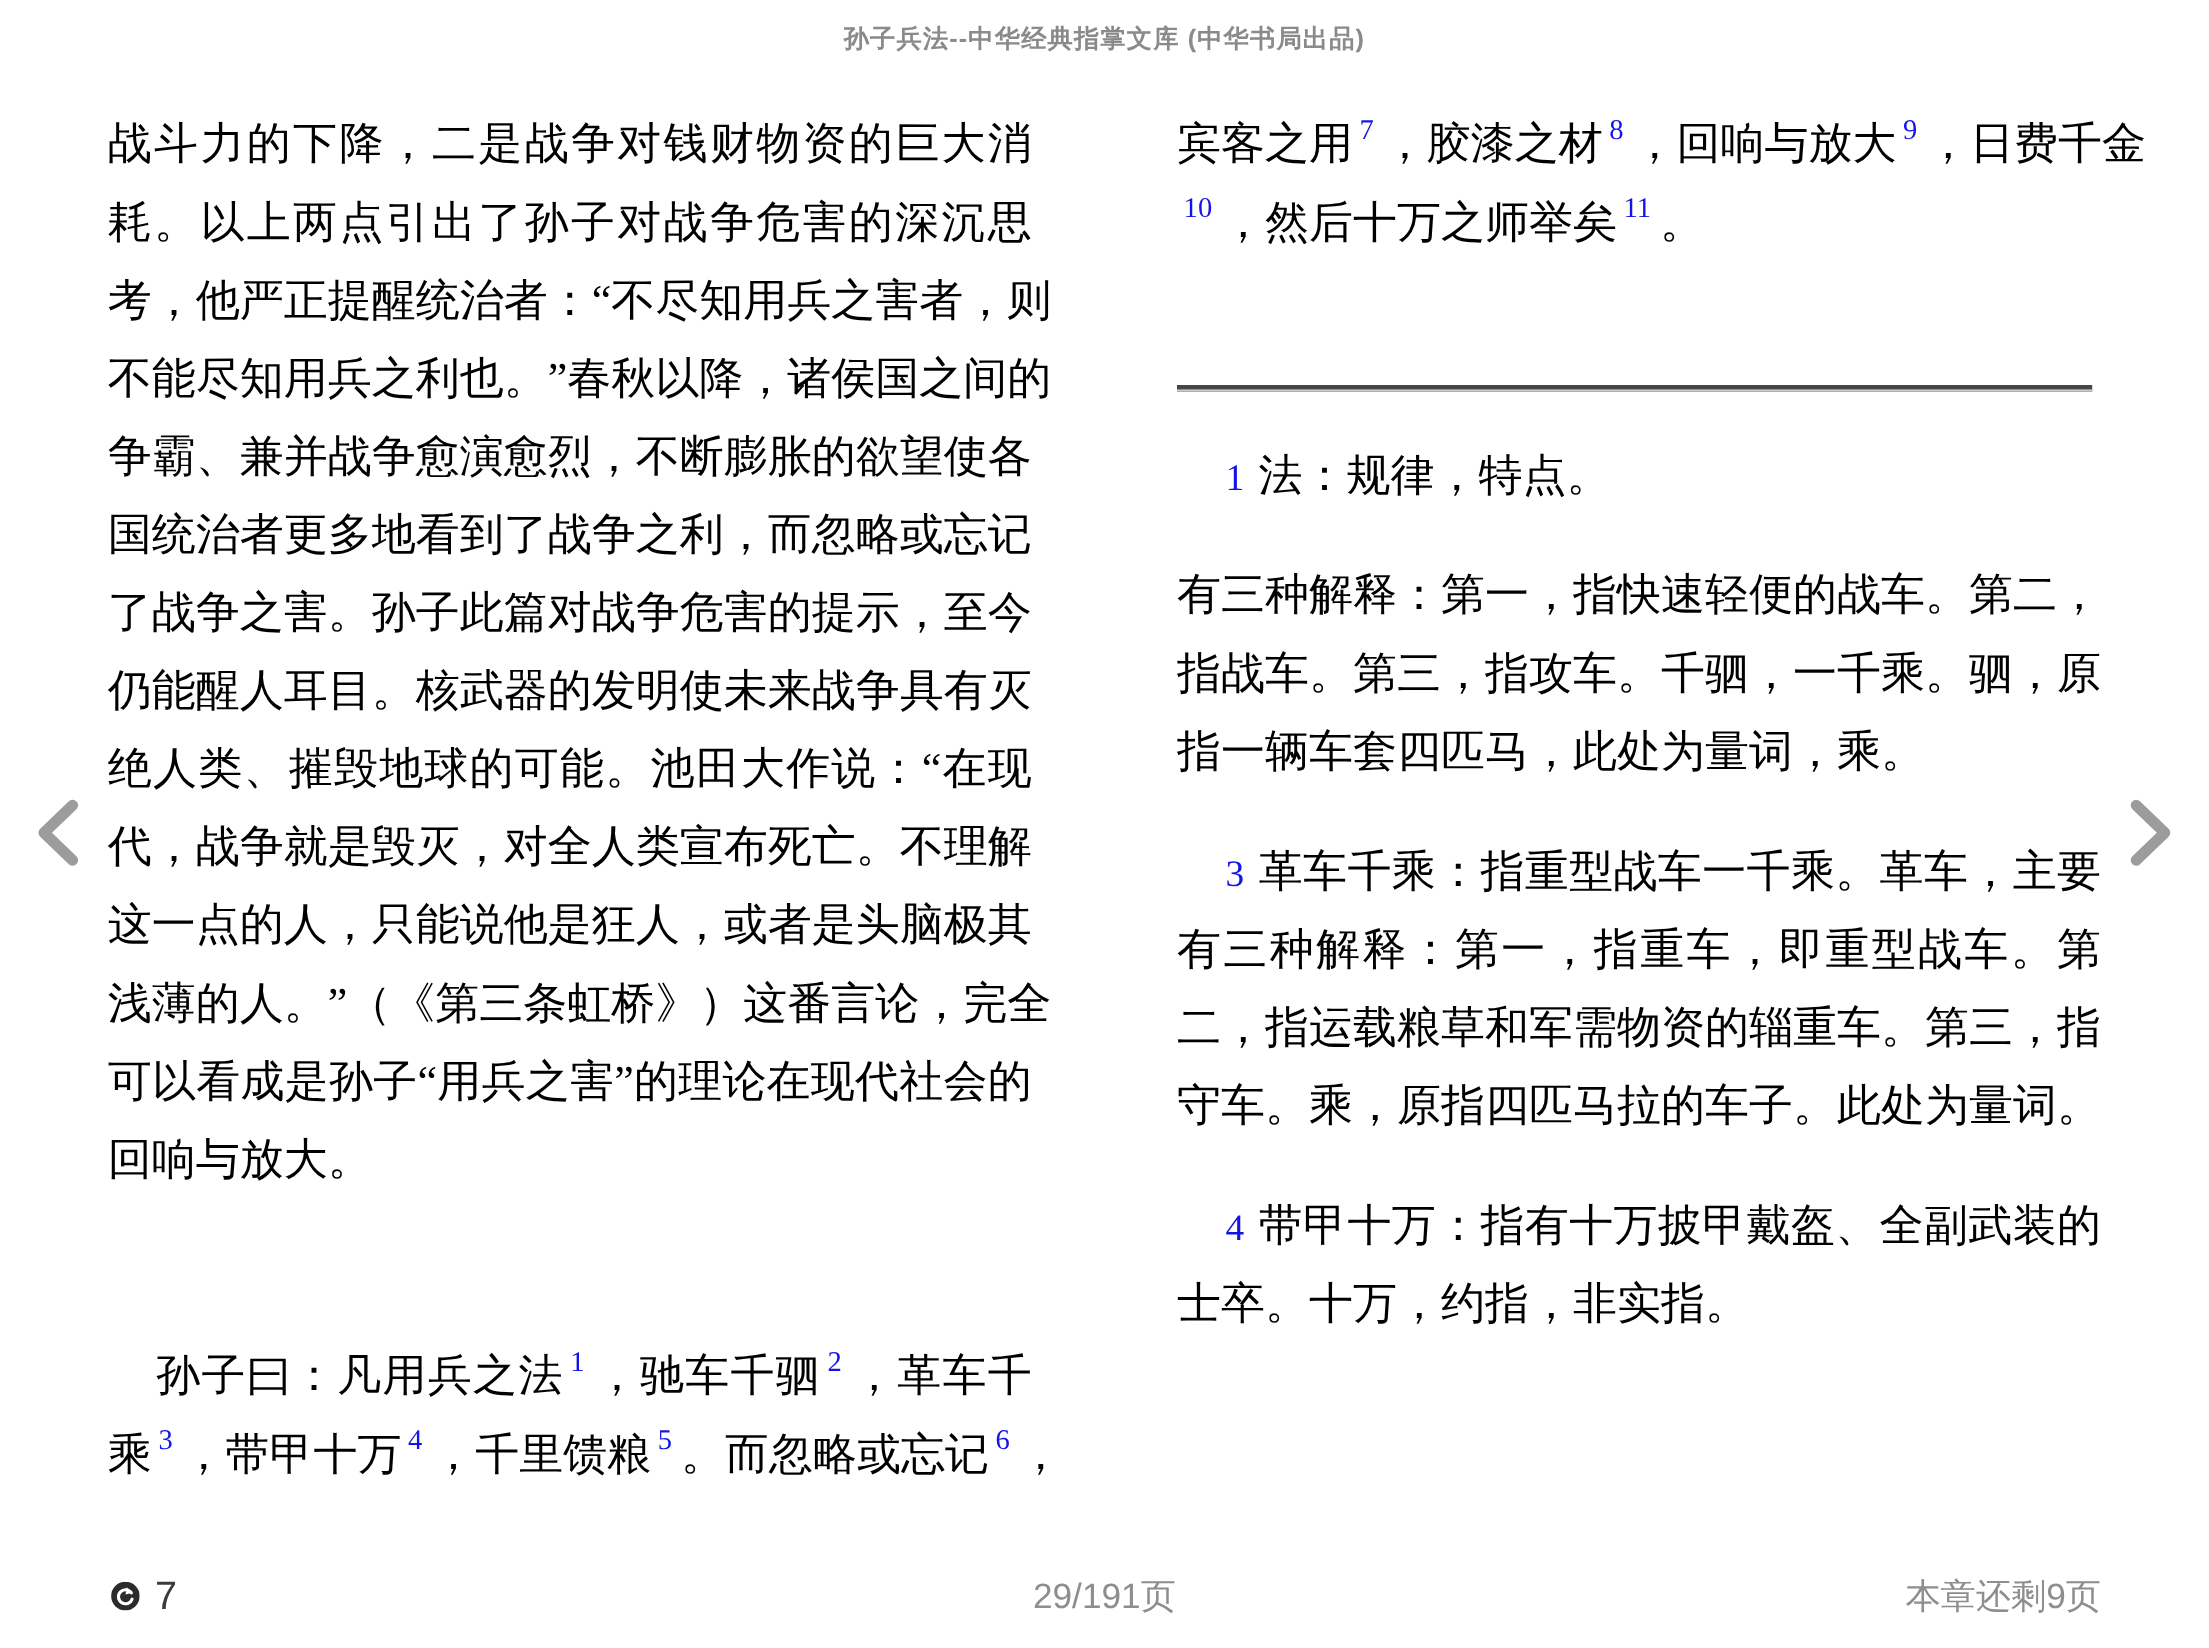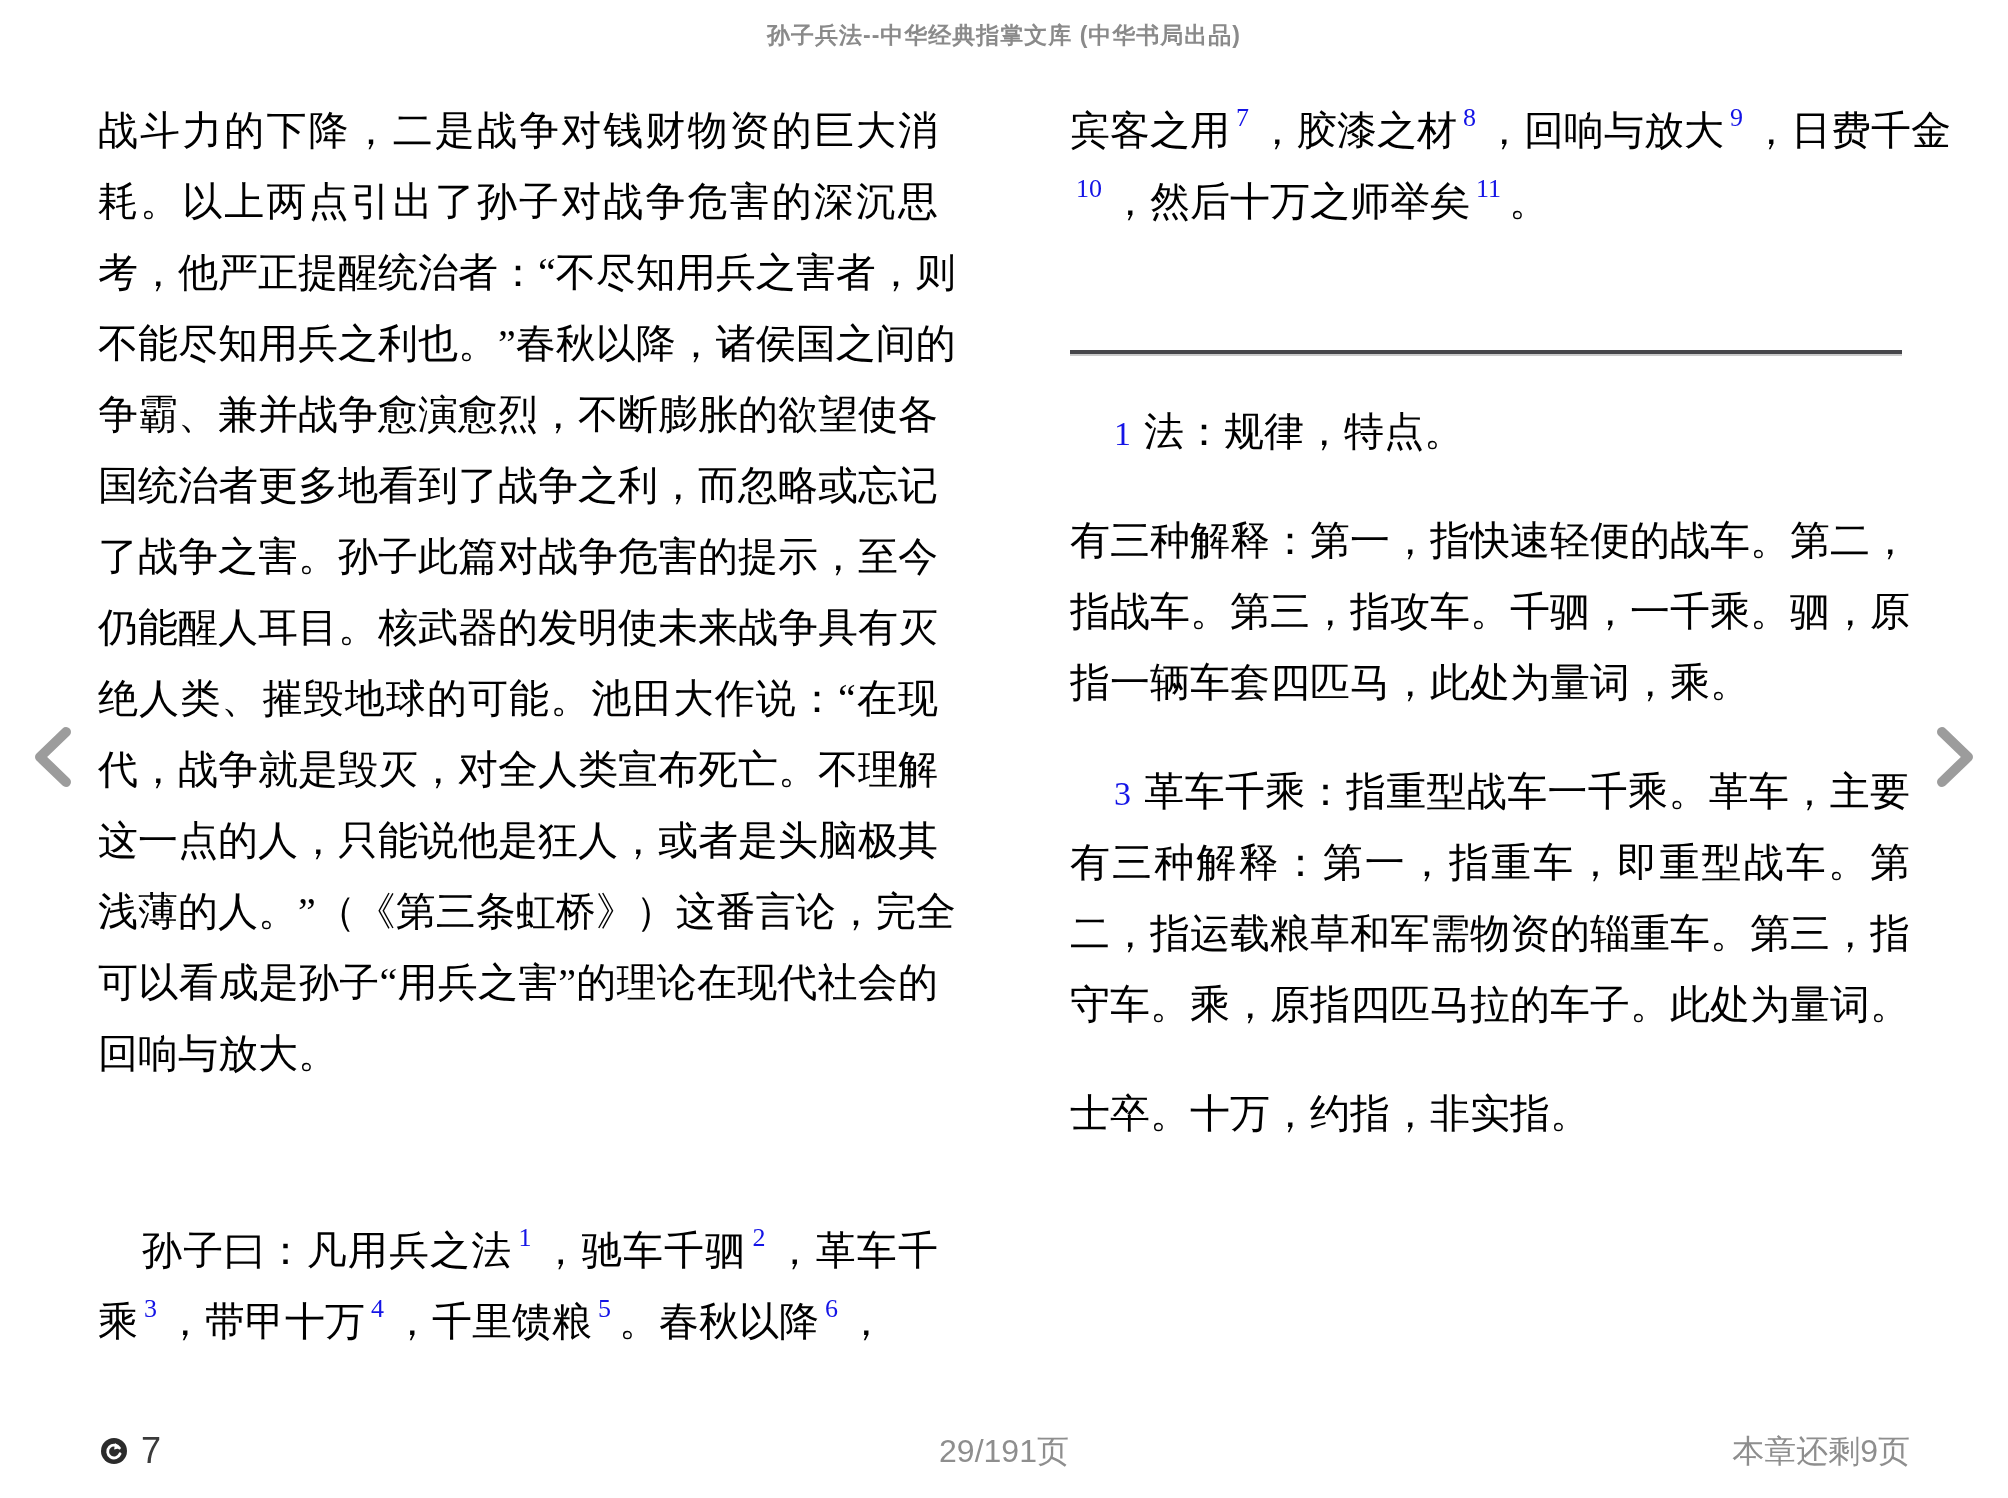--- a/index.html
+++ b/index.html
@@ -75,21 +75,21 @@
       <div class="line"><span>仍能醒人耳目。核武器的发明使未来战争具有灭</span></div>
       <div class="line"><span>绝人类、摧毁地球的可能。池田大作说：“在现</span></div>
       <div class="line"><span>代，战争就是毁灭，对全人类宣布死亡。不理解</span></div>
       <div class="line"><span>这一点的人，只能说他是狂人，或者是头脑极其</span></div>
       <div class="line"><span>浅薄的人。”（《第三条虹桥》）这番言论，完全</span></div>
       <div class="line"><span>可以看成是孙子“用兵之害”的理论在现代社会的</span></div>
       <div class="line last"><span>回响与放大。</span></div>
     </div>
   <div class="para2">
       <div class="line indent"><span>孙子曰：凡用兵之法</span><sup class="fnref">1</sup><span>，驰车千驷</span><sup class="fnref">2</sup><span>，革车千</span></div>
-      <div class="line last"><span>乘</span><sup class="fnref">3</sup><span>，带甲十万</span><sup class="fnref">4</sup><span>，千里馈粮</span><sup class="fnref">5</sup><span>。春秋以降</span><sup class="fnref">6</sup><span>，</span></div>
+      <div class="line last"><span>乘</span><sup class="fnref">3</sup><span>，带甲十万</span><sup class="fnref">4</sup><span>，千里馈粮</span><sup class="fnref">5</sup><span>。而忽略或忘记</span><sup class="fnref">6</sup><span>，</span></div>
     </div>
 </div>
 
 <div class="col col-right">
   <div>
       <div class="line"><span>宾客之用</span><sup class="fnref">7</sup><span>，胶漆之材</span><sup class="fnref">8</sup><span>，回响与放大</span><sup class="fnref">9</sup><span>，日费千金</span></div>
       <div class="line last"><sup class="fnref">10</sup><span>，然后十万之师举矣</span><sup class="fnref">11</sup><span>。</span></div>
     </div>
   <div class="divider"></div>
   <div class="footnote">
@@ -100,20 +100,21 @@
       <div class="line"><span>指战车。第三，指攻车。千驷，一千乘。驷，原</span></div>
       <div class="line last"><span>指一辆车套四匹马，此处为量词，乘。</span></div>
     </div>
   <div class="footnote">
       <div class="line indent"><span class="fnnum">3</span><span>革车千乘：指重型战车一千乘。革车，主要</span></div>
       <div class="line"><span>有三种解释：第一，指重车，即重型战车。第</span></div>
       <div class="line"><span>二，指运载粮草和军需物资的辎重车。第三，指</span></div>
       <div class="line last"><span>守车。乘，原指四匹马拉的车子。此处为量词。</span></div>
     </div>
   <div class="footnote">
+      <div class="line indent"><span class="fnnum">4</span><span>带甲十万：指有十万披甲戴盔、全副武装的</span></div>
       <div class="line last"><span>士卒。十万，约指，非实指。</span></div>
     </div>
 </div>
 
 <div class="nav nav-prev">
   <svg width="48" height="62" viewBox="0 0 48 62">
     <polyline points="38,6 12,31 38,56" fill="none" stroke="#9c9c9c" stroke-width="10" stroke-linecap="round" stroke-linejoin="round"></polyline>
   </svg>
 </div>
 <div class="nav nav-next">

